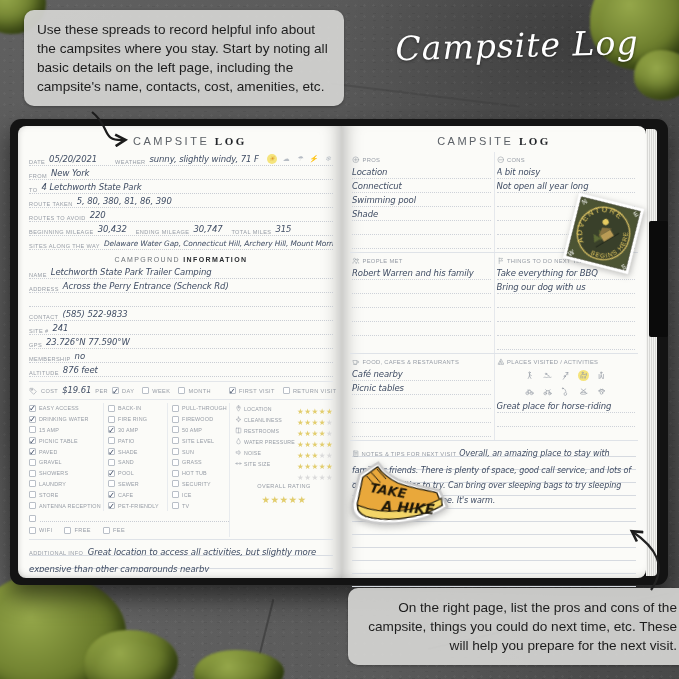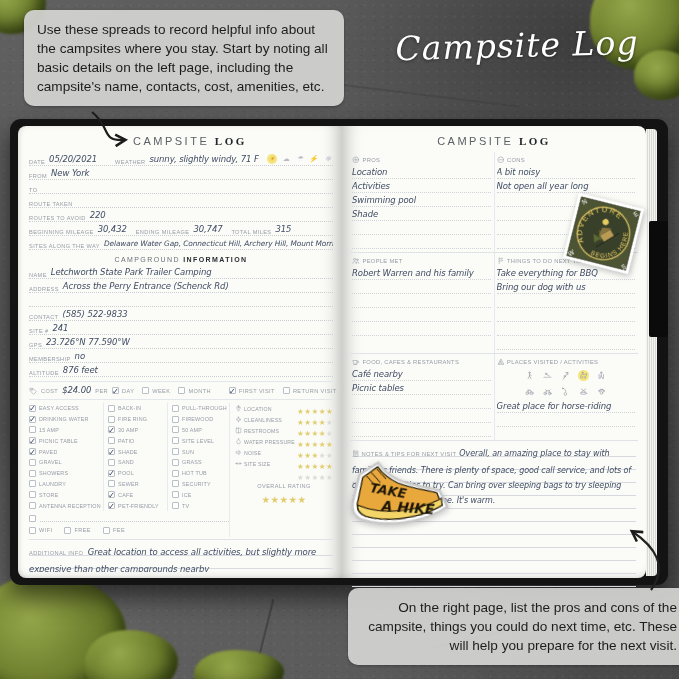--- a/index.html
+++ b/index.html
@@ -174,23 +174,25 @@
         </span>
     </div>
 
     <div>
         <div class="frow">
         <span class="lbl">FROM</span>
         <span class="hand fx1">New York</span>
       </div>
         <div class="frow">
         <span class="lbl">TO</span>
+        <span class="hand fx1">4 Letchworth State Park</span>
       </div>
         <div class="frow">
         <span class="lbl">ROUTE TAKEN</span>
+        <span class="hand fx1">5, 80, 380, 81, 86, 390</span>
       </div>
         <div class="frow">
         <span class="lbl">ROUTES TO AVOID</span>
         <span class="hand fx1">220</span>
       </div>
       </div>
 
     <div class="frow">
       <span class="lbl">BEGINNING MILEAGE</span>
       <span class="hand w-mile">30,432</span>
@@ -243,21 +245,21 @@
       </div>
 
     <div class="cost-row">
       <span class="cicon">
           <svg viewBox="0 0 12 12">
             <path d="M2 2h4l5 5-4 4-5-5z"></path>
             <circle cx="4.2" cy="4.2" r=".9"></circle>
           </svg>
         </span>
       <span class="lbl">COST</span>
-      <span class="hand">$24.00</span>
+      <span class="hand">$19.61</span>
       <span class="lbl">PER</span>
       <span class="optwrap">
           <label class="copt">
             <span class="cb on">✓</span>
             <span class="lbl">DAY</span>
           </label>
           <label class="copt">
             <span class="cb"></span>
             <span class="lbl">WEEK</span>
           </label>
@@ -517,21 +519,21 @@
                 <path d="M6 3.6v4.8M3.6 6h4.8"></path>
               </svg>
             </span>
             <span class="slbl">PROS</span>
           </div>
         <div>
             <div class="wline">
               <span class="hand">Location</span>
             </div>
             <div class="wline">
-              <span class="hand">Activities</span>
+              <span class="hand">Connecticut</span>
             </div>
             <div class="wline">
               <span class="hand">Swimming pool</span>
             </div>
             <div class="wline">
               <span class="hand">Shade</span>
             </div>
             <div class="wline">
               <span class="hand"></span>
             </div>

